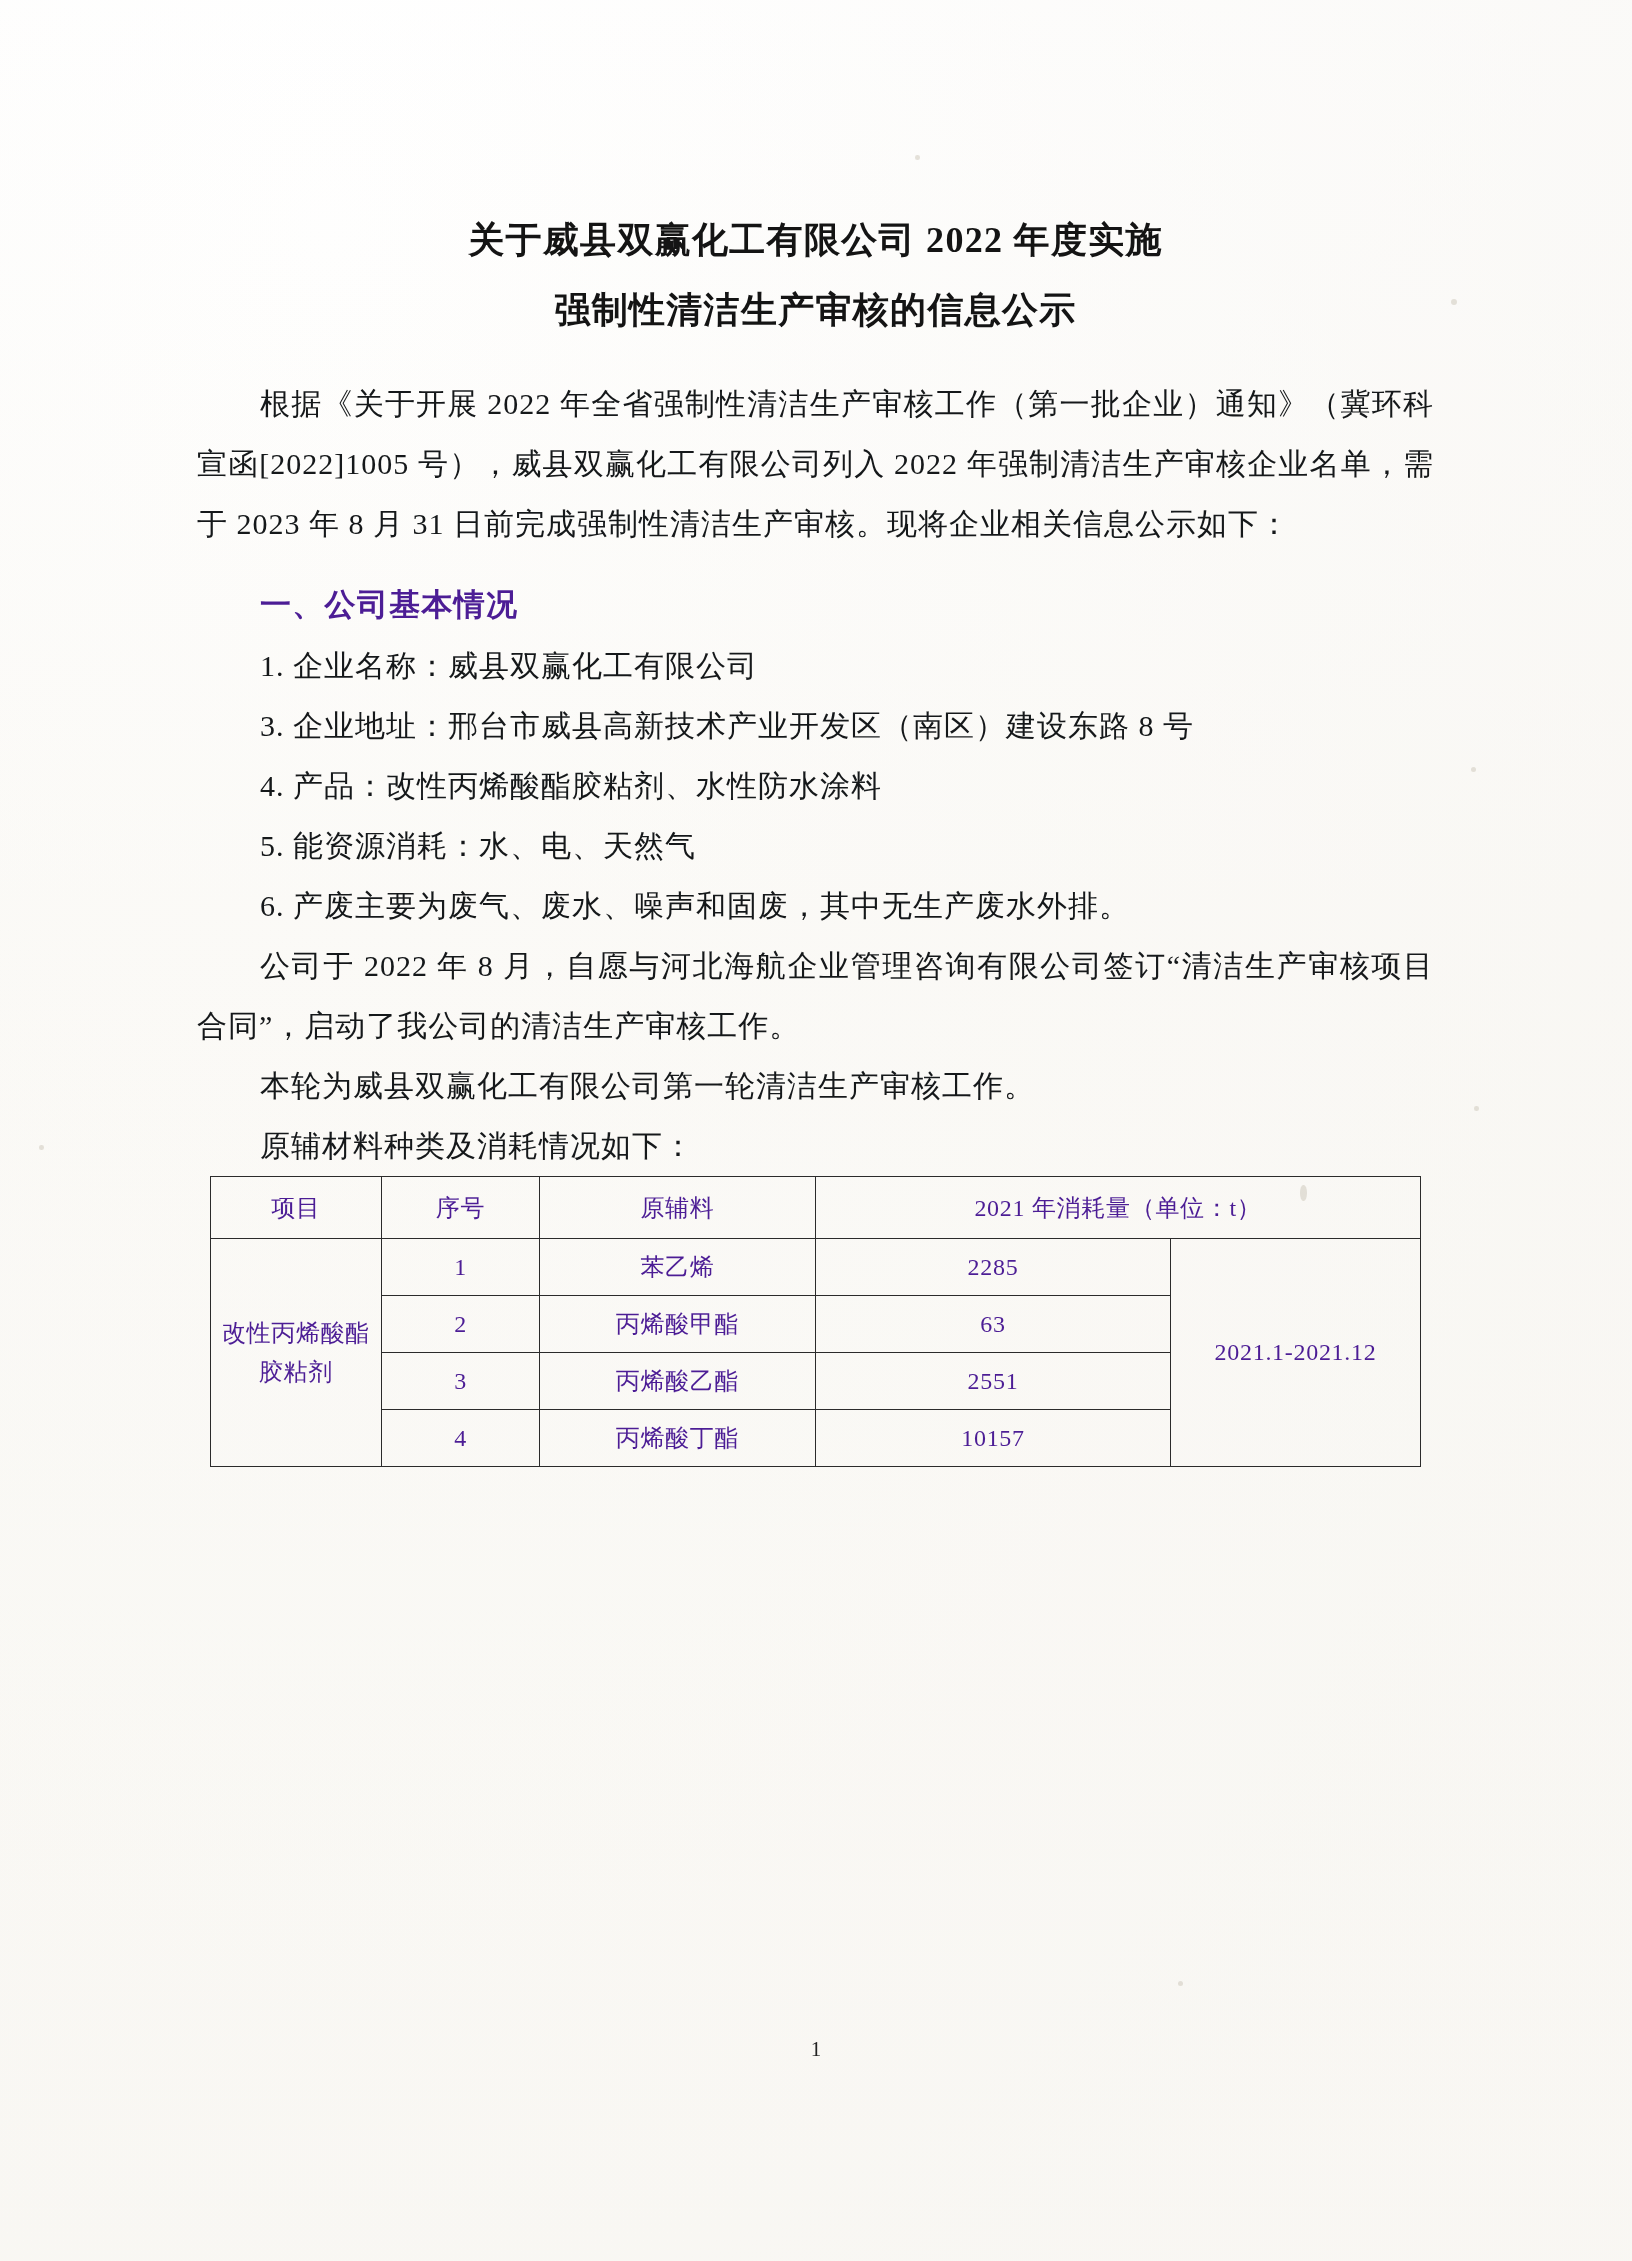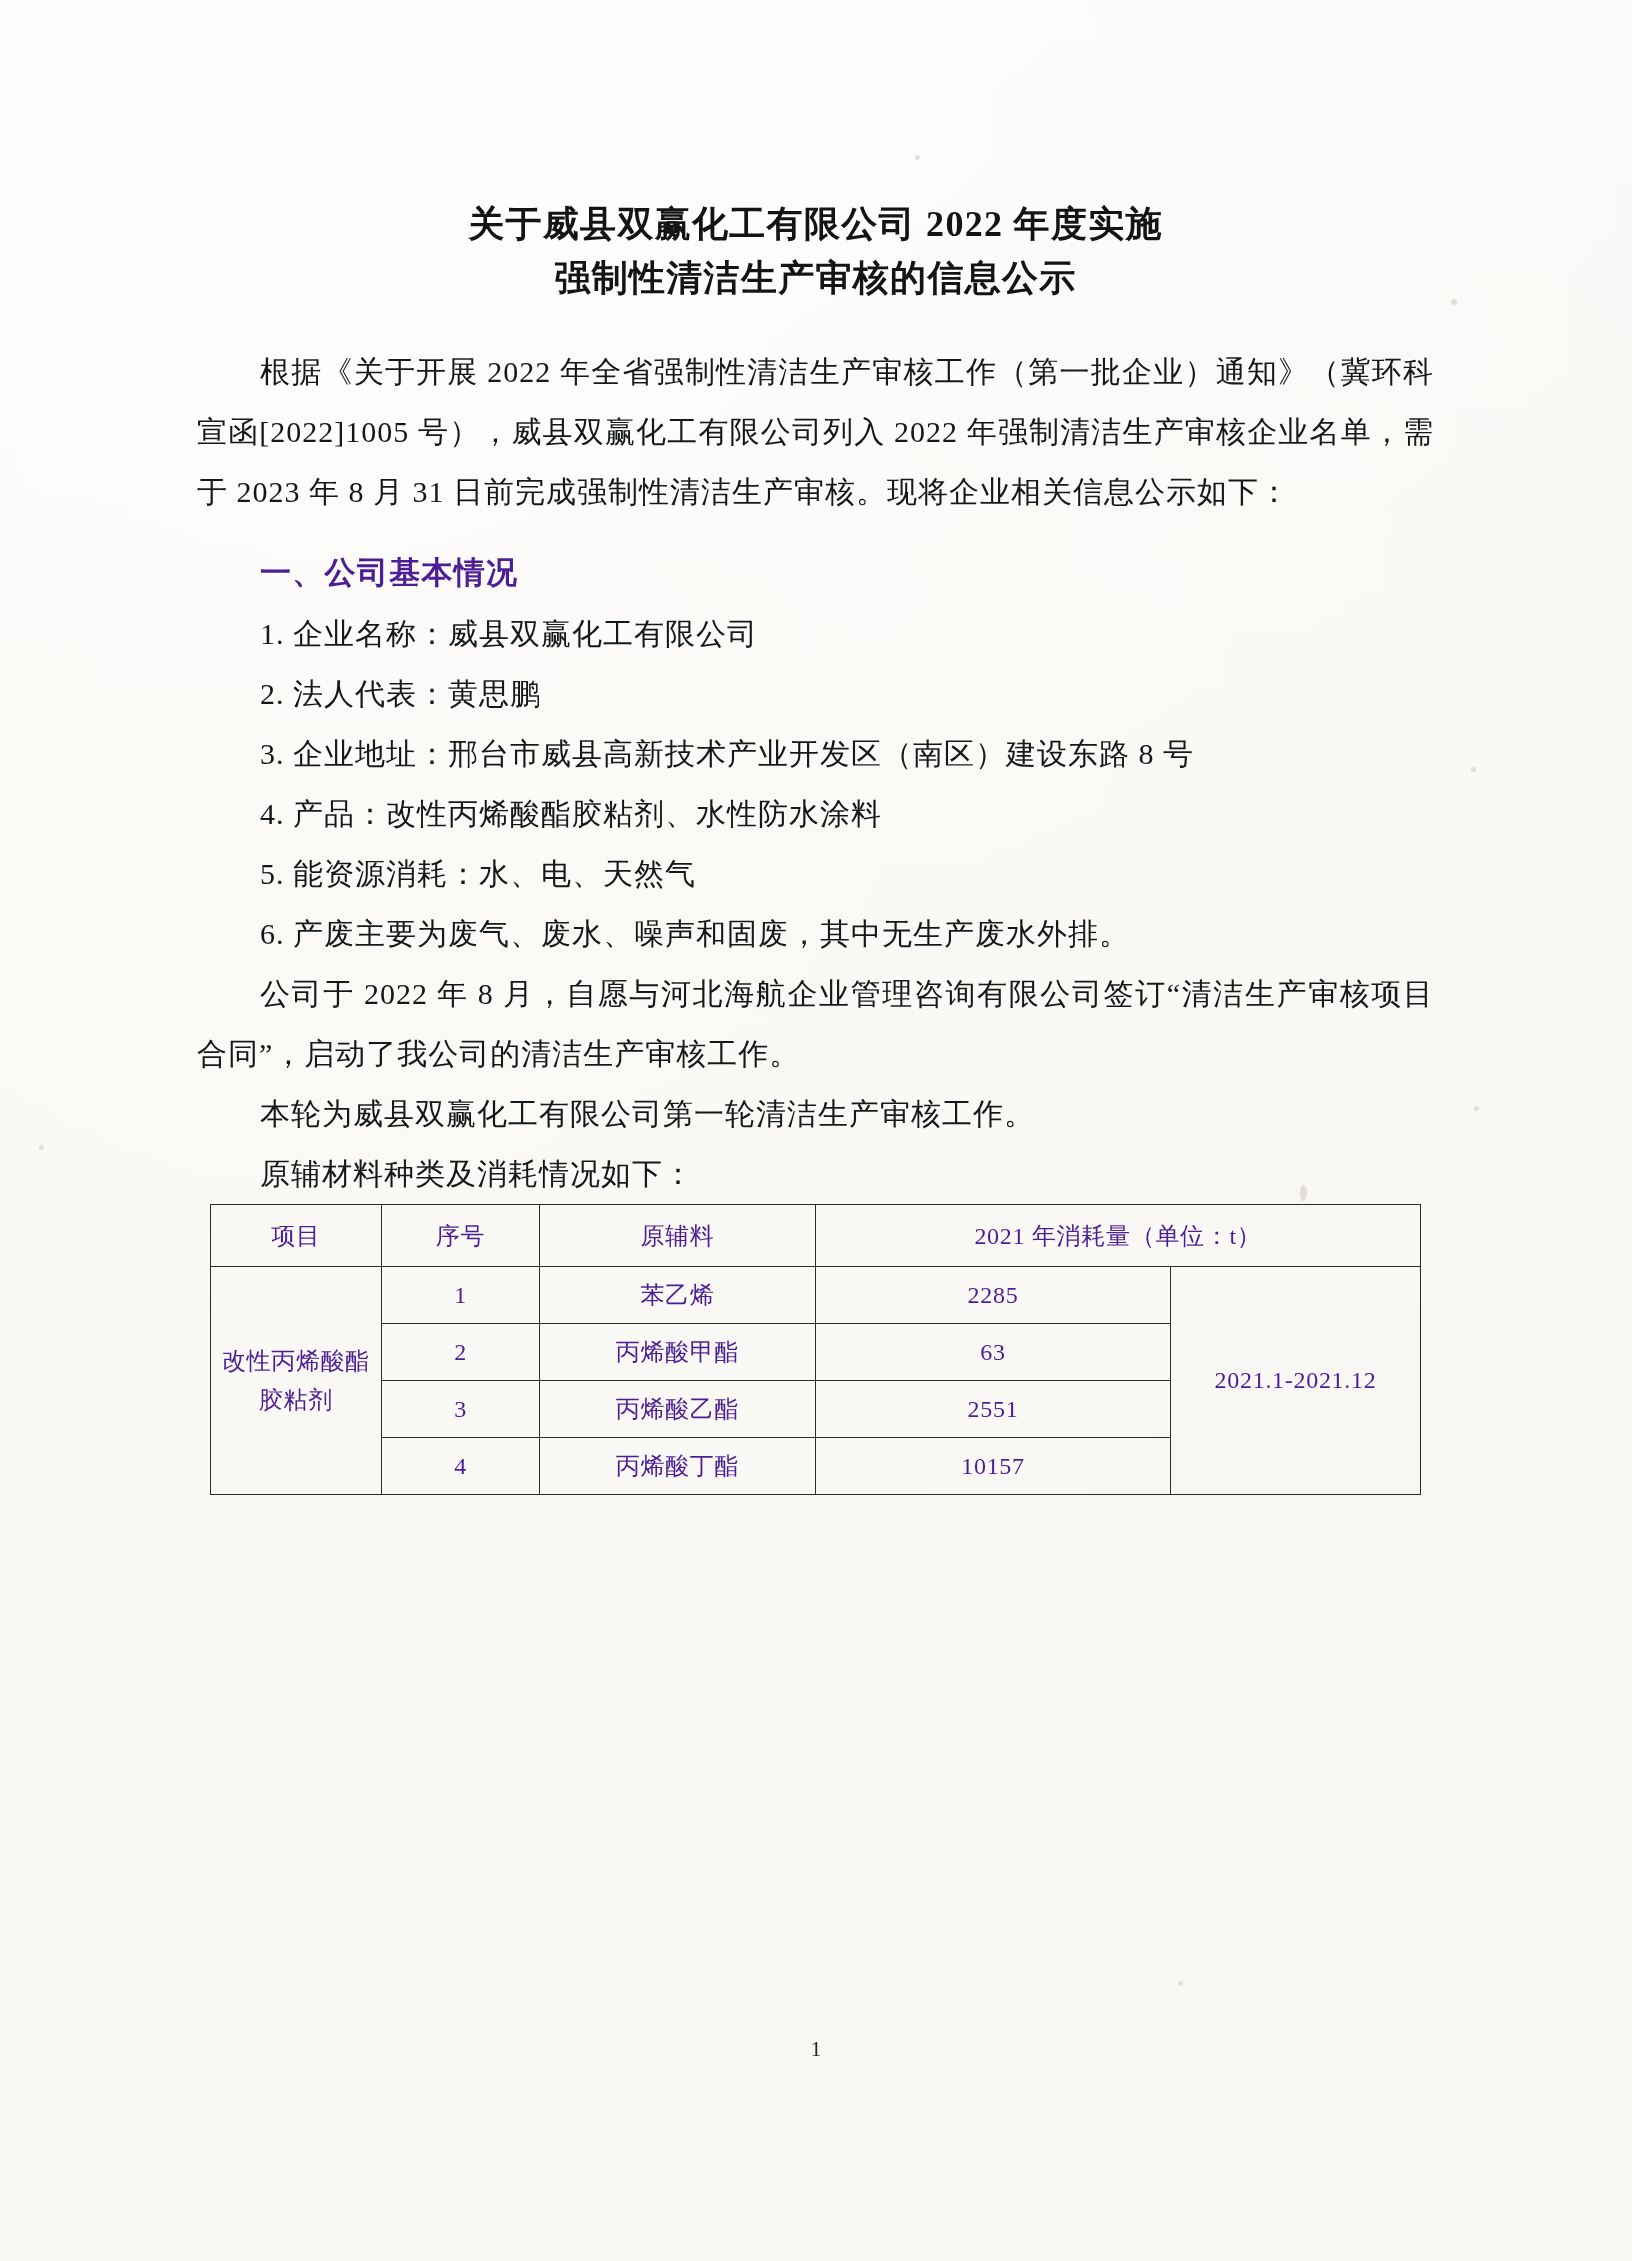--- a/index.html
+++ b/index.html
@@ -36,21 +36,21 @@
     left: 197px;
     top: 197px;
     width: 1237px;
   }
   h1.doc-title {
     font-family: "Liberation Serif", serif;
     font-weight: bold;
     font-size: 36px;
     line-height: 1.5;
     text-align: center;
-    margin: 0;
+    margin: 16px;
     letter-spacing: 1.3px;
     color: #141414;
   }
   .title-line2 {
     font-family: "Liberation Serif", serif;
     font-weight: bold;
     font-size: 36px;
     line-height: 1.5;
     text-align: center;
     letter-spacing: 1.3px;
@@ -157,21 +157,20 @@
   <div class="content">
 
     <h1 class="doc-title">关于威县双赢化工有限公司 2022 年度实施</h1>
     <div class="title-line2">强制性清洁生产审核的信息公示</div>
 
     <p class="body-para first">根据《关于开展 2022 年全省强制性清洁生产审核工作（第一批企业）通知》（冀环科宣函[2022]1005 号），威县双赢化工有限公司列入 2022 年强制清洁生产审核企业名单，需于 2023 年 8 月 31 日前完成强制性清洁生产审核。现将企业相关信息公示如下：</p>
 
     <div class="section-head">一、公司基本情况</div>
 
     <p class="list-item">1. 企业名称：威县双赢化工有限公司</p>
-    <p class="list-item">2. 法人代表：黄思鹏</p>
     <p class="list-item">3. 企业地址：邢台市威县高新技术产业开发区（南区）建设东路 8 号</p>
     <p class="list-item">4. 产品：改性丙烯酸酯胶粘剂、水性防水涂料</p>
     <p class="list-item">5. 能资源消耗：水、电、天然气</p>
     <p class="list-item">6. 产废主要为废气、废水、噪声和固废，其中无生产废水外排。</p>
 
     <p class="body-para gap-para">公司于 2022 年 8 月，自愿与河北海航企业管理咨询有限公司签订“清洁生产审核项目合同”，启动了我公司的清洁生产审核工作。</p>
     <p class="body-para gap-para">本轮为威县双赢化工有限公司第一轮清洁生产审核工作。</p>
     <p class="body-para gap-para">原辅材料种类及消耗情况如下：</p>
 
 

